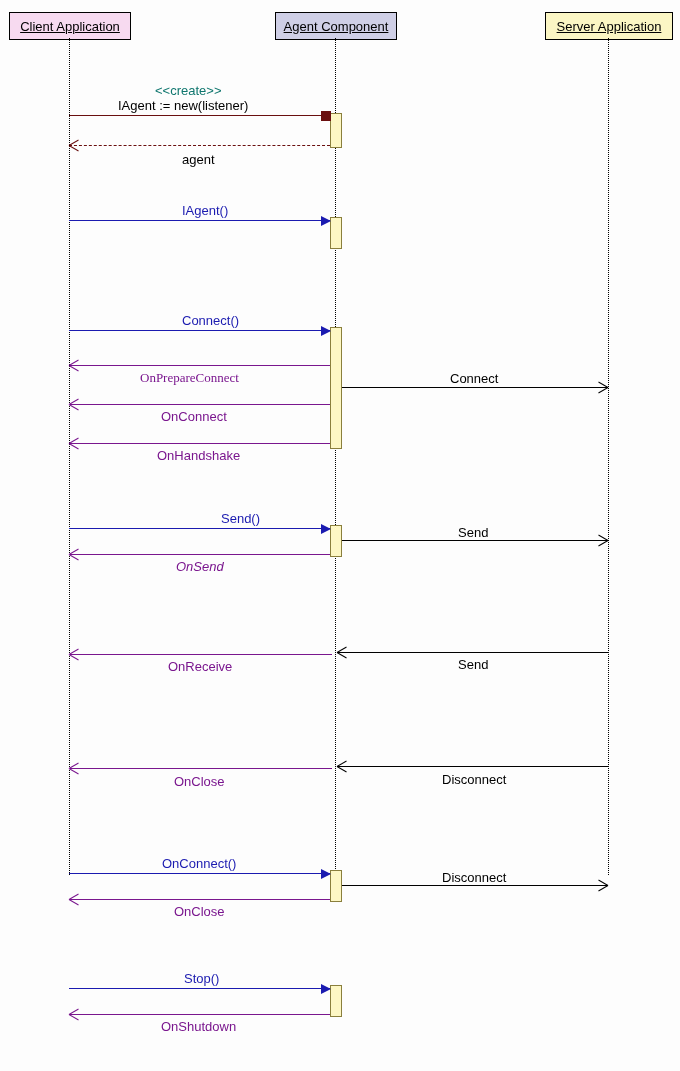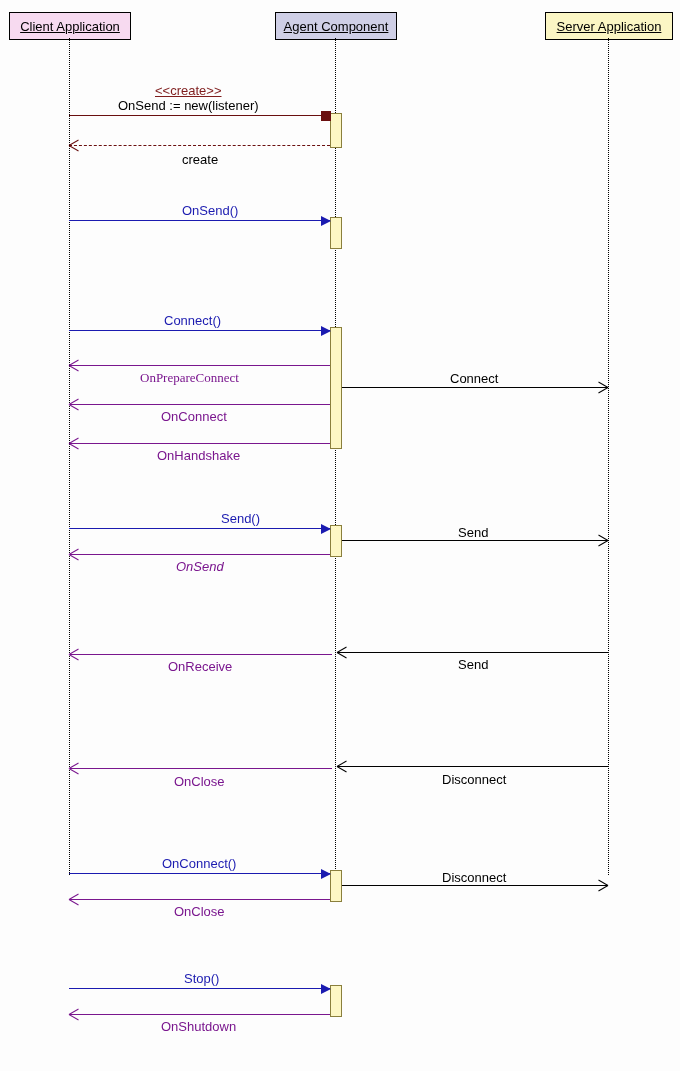--- a/index.html
+++ b/index.html
@@ -90,21 +90,21 @@
   .msg.open.left .head::after  { top: 5px; left: 0; transform: rotate(-30deg); transform-origin: left; }
   .msg.open.right .head { right: 0; }
   .msg.open.right .head::before { top: 5px; right: 0; transform: rotate(-30deg); transform-origin: right; }
   .msg.open.right .head::after  { top: 5px; right: 0; transform: rotate(30deg); transform-origin: right; }
 
   .label {
     position: absolute;
     white-space: nowrap;
   }
   .c-black  { color:#000; }
-  .c-create { color:#7f1d1d;text-decoration:underline; }
+  .c-create { color:#0f766e; }
   .c-blue   { color:#1b1bb0; }
   .c-purple { color:#7a168e; }
 
   .b-black  .line, .b-black  .head { border-color:#000; }
   .b-create .line, .b-create .head { border-color:#6a0f0f; }
   .b-blue   .line { border-color:#1b1bb0; } .b-blue   .head { border-left-color:#1b1bb0; border-right-color:#1b1bb0; }
   .b-purple .line { border-color:#7a168e; } .b-purple .head { color:#7a168e; }
 </style>
 </head>
 <body>
@@ -124,38 +124,38 @@
 <div class="lifeline" style="left:335px;"></div>
 <div class="lifeline" style="left:608px;"></div>
 
 <div id="dynamic">
       <div class="activation" style="left: 330px; top: 113px; height: 33px;"></div>
       <div class="msg solid right closed b-create" style="left: 69px; width: 261px; top: 115px;">
         <div class="line"></div>
         <div class="head"></div>
       </div>
       <div class="label c-create" style="left: 155px; top: 83px;">&lt;&lt;create&gt;&gt;</div>
-      <div class="label c-black" style="left: 118px; top: 98px;">OnSend := new(listener)</div>
+      <div class="label c-black" style="left: 118px; top: 98px;">IAgent := new(listener)</div>
       <div class="msg dashed left open b-create" style="left: 69px; width: 261px; top: 145px;">
         <div class="line"></div>
         <div class="head" style="color: rgb(106, 15, 15);"></div>
       </div>
-      <div class="label c-black" style="left: 182px; top: 152px;">create</div>
+      <div class="label c-black" style="left: 182px; top: 152px;">agent</div>
       <div class="activation" style="left: 330px; top: 217px; height: 30px;"></div>
       <div class="msg solid right closed b-blue" style="left: 69px; width: 261px; top: 220px;">
         <div class="line"></div>
         <div class="head"></div>
       </div>
-      <div class="label c-blue" style="left: 182px; top: 203px;">OnSend()</div>
+      <div class="label c-blue" style="left: 182px; top: 203px;">IAgent()</div>
       <div class="activation" style="left: 330px; top: 327px; height: 120px;"></div>
       <div class="msg solid right closed b-blue" style="left: 69px; width: 261px; top: 330px;">
         <div class="line"></div>
         <div class="head"></div>
       </div>
-      <div class="label c-blue" style="left: 164px; top: 313px;">Connect()</div>
+      <div class="label c-blue" style="left: 182px; top: 313px;">Connect()</div>
       <div class="msg solid left open b-purple" style="left: 69px; width: 261px; top: 365px;">
         <div class="line"></div>
         <div class="head" style="color: rgb(122, 22, 142);"></div>
       </div>
       <div class="label c-purple" style="left: 140px; top: 370px; font-family: Liberation Serif, serif;">OnPrepareConnect</div>
       <div class="msg solid right open b-black" style="left: 342px; width: 266px; top: 387px;">
         <div class="line"></div>
         <div class="head" style="color: rgb(0, 0, 0);"></div>
       </div>
       <div class="label c-black" style="left: 450px; top: 371px;">Connect</div>

